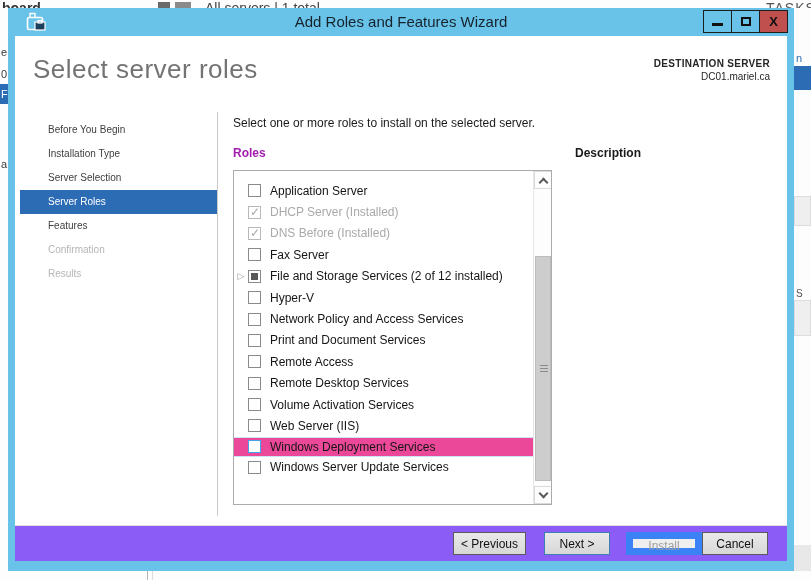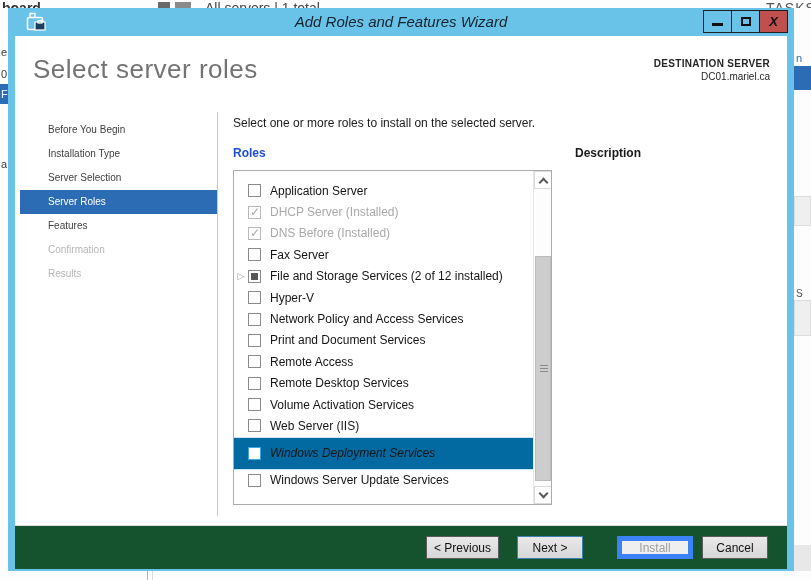--- a/index.html
+++ b/index.html
@@ -26,59 +26,59 @@
   .bg-rightstrip .rs { position:absolute; left:2px; top:280px; font-size:10px; color:#555; }
   .bg-rightstrip .rgray2 { position:absolute; left:0; top:292px; width:17px; height:36px; background:#efefef; border:1px solid #ddd; }
   .bg-rightstrip .rgray3 { position:absolute; left:0; top:537px; width:17px; height:35px; background:#e8e8e8; }
 
   .bg-bottomstrip { position:absolute; left:0; top:571px; width:811px; height:9px; background:#fdfdfd; }
   .bg-bottomstrip .vline1 { position:absolute; left:147px; top:0; width:1px; height:9px; background:#b5b5b5; }
   .bg-bottomstrip .vline2 { position:absolute; left:152px; top:0; width:1px; height:9px; background:#dcdcdc; }
 
   
   .dialog { position:absolute; left:8px; top:0px; width:786px; height:563px; background:#69c3e8; top:8px; }
-  .titlebar { position:absolute; left:0; top:0; width:100%; height:31px;font-style:italic; }
+  .titlebar { position:absolute; left:0; top:0; width:100%; height:31px; }
   .title-text { position:absolute; left:0; right:0; top:5px; text-align:center; font-size:15px; color:#16222c; }
   .wizard-ico { position:absolute; left:17px; top:4px; width:22px; height:22px; }
 
   .winbtns { position:absolute; right:6px; top:2px; display:flex; }
   .winbtn { width:29px; height:23px; border:1px solid #1d1d1d; margin-left:-1px; display:flex; align-items:center; justify-content:center; background:#69c3e8; cursor:default; }
   .winbtn.close { background:#c0504d; font-size:13px; font-weight:700; color:#101010; }
   .min-bar { width:11px; height:3px; background:#111; margin-top:6px; }
   .max-box { width:10px; height:9px; border:2px solid #111; background:transparent; }
 
   .dialog-inner { position:absolute; left:7px; top:28px; width:772px; height:521px; background:#ffffff; }
   .content { position:absolute; left:0; top:0; width:772px; height:489px; background:#fff; }
-  .footer { position:absolute; left:0; top:489px; width:772px; height:44px; background:#14532d; border-top:1px solid #dfdfdf; display:flex; align-items:center; justify-content:flex-end; padding-right:19px; }
+  .footer { position:absolute; left:0; top:489px; width:772px; height:36px; background:#8b5cf6; border-top:1px solid #dfdfdf; display:flex; align-items:center; justify-content:flex-end; padding-right:19px; }
 
   .heading { position:absolute; left:18px; top:18px; font-size:26px; font-weight:400; color:#737373; letter-spacing:0.5px; }
   .dest { position:absolute; right:17px; top:22px; text-align:right; }
   .dest .d1 { font-size:10px; font-weight:700; color:#262626; letter-spacing:0.3px; }
   .dest .d2 { font-size:10px; color:#262626; margin-top:2px; }
 
   
   .sidebar { position:absolute; left:5px; top:82px; width:198px; }
   .nav-item { height:24px; line-height:24px; padding-left:28px; font-size:10px; color:#404040; cursor:default; }
   .nav-item.disabled { color:#b5b5b5; }
   .nav-item.selected { background:#2b6cb5; color:#ffffff; }
   .vdivider { position:absolute; left:202px; top:76px; width:1px; height:404px; background:#c9c9c9; }
 
   
   .instruction { position:absolute; left:218px; top:80px; font-size:12px; color:#1a1a1a; }
-  .roles-label { position:absolute; left:218px; top:110px; font-size:12px; font-weight:700; color:#1d4ed8;text-align:center; }
+  .roles-label { position:absolute; left:218px; top:110px; font-size:12px; font-weight:700; color:#a21caf;text-align:center; }
   .listbox { position:absolute; left:218px; top:134px; width:319px; height:335px; border:1px solid #ababab; background:#fff; overflow:hidden; }
   .rows { position:absolute; left:0; top:9px; right:18px; }
   .role-row { display:flex; align-items:center; height:21.4px; font-size:12px; color:#151515; cursor:default; }
   .gutter { width:14px; display:flex; justify-content:center; align-items:center; font-size:9px; color:#9a9a9a; flex:none; }
   .cbx { width:13px; height:13px; border:1px solid #8a8a8a; background:#fff; margin-right:9px; flex:none; position:relative; }
   .role-row.installed { color:#a9a9a9; }
   .role-row.installed .cbx { border-color:#b9b9b9; }
   .role-row.installed .cbx::after { content:"\2713"; position:absolute; left:1px; top:-2px; font-size:12px; color:#a9a9a9; }
   .role-row.partial .cbx::after { content:""; position:absolute; left:2px; top:2px; width:7px; height:7px; background:#585858; }
-  .role-row.highlighted { background:#0369a1; border-top:1px solid #c9e4f5; border-bottom:1px solid #c9e4f5; height:33px;font-style:italic; }
+  .role-row.highlighted { background:#ec4899; border-top:1px solid #c9e4f5; border-bottom:1px solid #c9e4f5; height:20px; }
   .role-row.highlighted .cbx { border-color:#42a3e8; }
 
   
   .sbar { position:absolute; right:0; top:0; bottom:0; width:18px; background:#fdfdfd; border-left:1px solid #e6e6e6; }
   .sbtn { position:absolute; left:0; width:18px; height:18px; background:#fdfdfd; border:1px solid #dadada; display:flex; justify-content:center; }
   .sbtn.up { top:0; }
   .sbtn.down { bottom:0; }
   .chev { width:7px; height:7px; border-left:2px solid #5a5a5a; border-top:2px solid #5a5a5a; }
   .chev.up { transform:rotate(45deg); margin-top:7px; }
   .chev.down { transform:rotate(225deg); margin-top:3px; }
@@ -86,22 +86,22 @@
   .grip { position:absolute; left:4px; top:108px; width:8px; }
   .grip div { height:1px; background:#8a8a8a; margin-bottom:2px; }
 
   
   .desc-title { position:absolute; left:560px; top:110px; font-size:12px; font-weight:700; color:#1a1a1a; }
   .desc-text { position:absolute; left:560px; top:134px; width:200px; font-size:12px; line-height:17.5px; color:#1a1a1a; }
 
   
   .btn { height:23px; font-size:12px; font-family:"Liberation Sans",sans-serif; color:#111; background:linear-gradient(#e9e9e9,#d7d7d7); border:1px solid #5a5a5a; margin-left:0; cursor:default; padding:0 4px; }
   .btn-prev { width:73px; margin-right:18px; }
-  .btn-next { width:66px; border:1px solid #3c7fb1; margin-right:34px; }
-  .btn-install { width:76px; margin-right:9px; background:#efefef; border:5px solid #3b82f6; color:#a0a0a0; }
+  .btn-next { width:66px; border:1px solid #3c7fb1; margin-right:16px; }
+  .btn-install { width:76px; background:#efefef; border:7px solid #3b82f6; color:#a0a0a0; }
   .btn-cancel { width:66px; }
 </style>
 </head>
 <body>
 
 <div class="stage">
 
   <div class="bg-topstrip">
     <span class="frag frag-board">board</span>
     <span class="srv-ico"></span>

